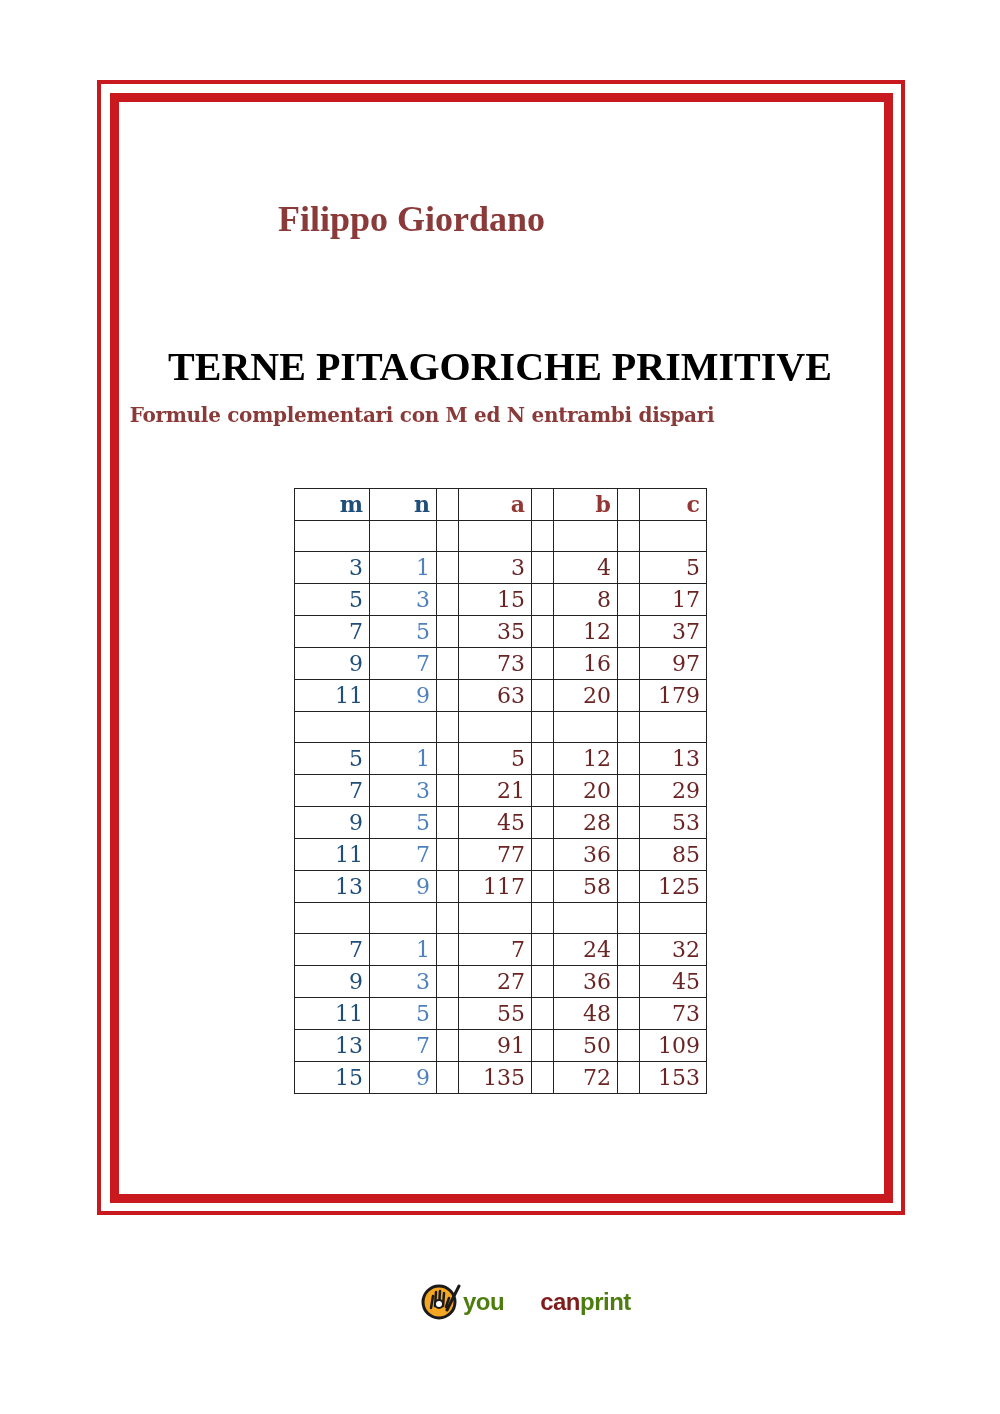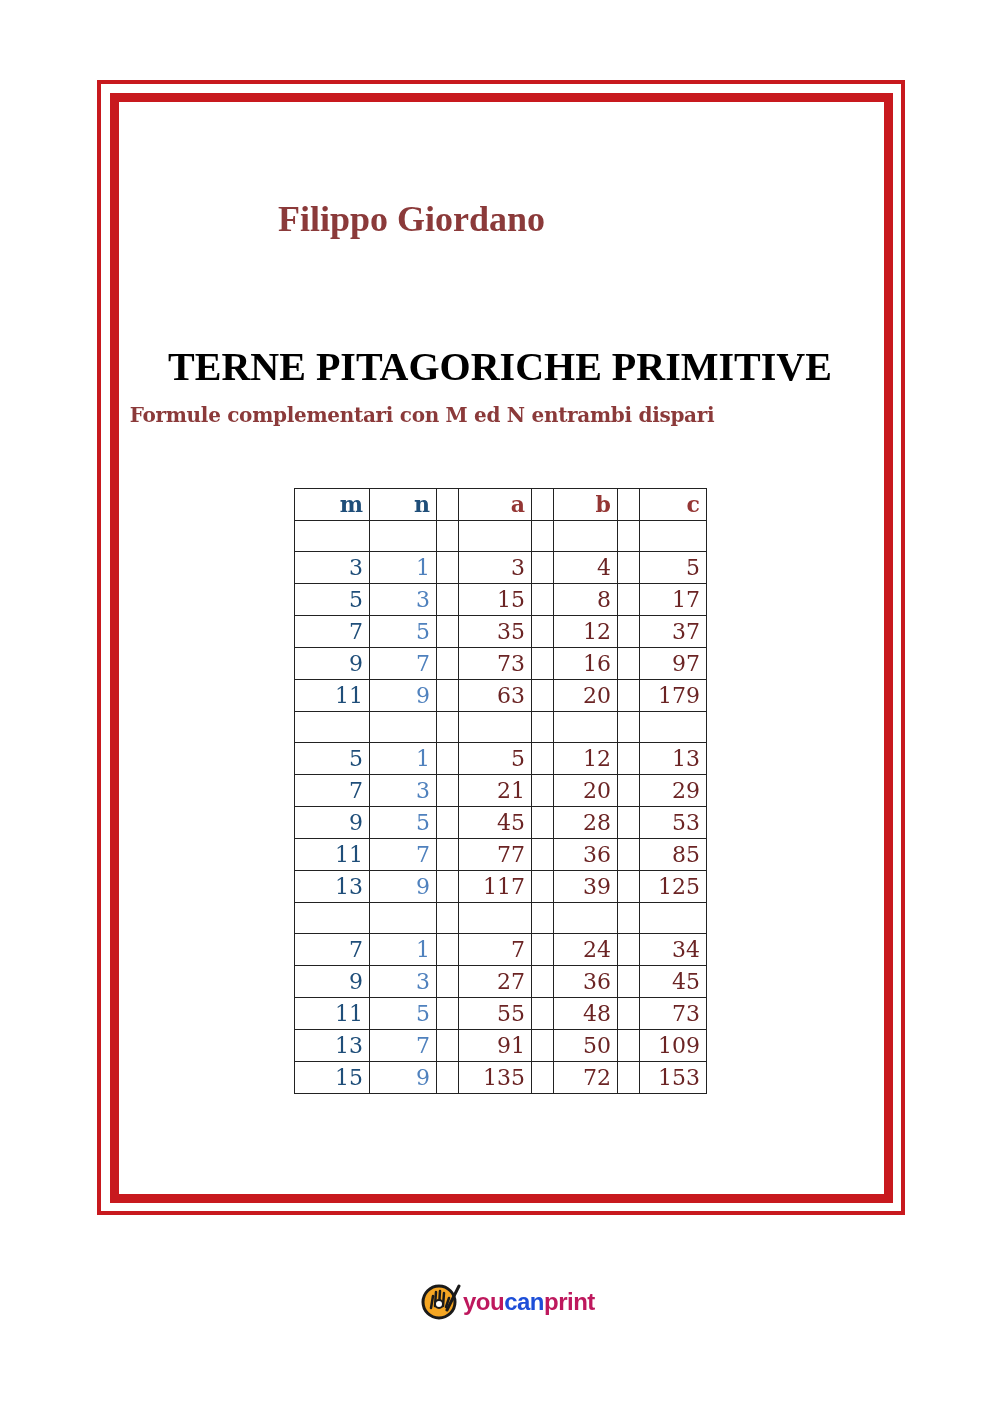--- a/index.html
+++ b/index.html
@@ -15,22 +15,22 @@
   col.c-a { width:73px; } col.c-sp2 { width:22px; } col.c-b { width:64px; }
   col.c-sp3 { width:22px; } col.c-c { width:67px; }
   td.m { color:#1f4e79; } td.n { color:#4f81bd; }
   td.a, td.b, td.c { color:#6b2424; }
   tr.head td { font-weight:bold; font-size:22px; }
   tr.head td.m, tr.head td.n { color:#1f4e79; }
   tr.head td.a, tr.head td.b, tr.head td.c { color:#943634; }
   td.a { padding-right:20px; } td.b { padding-right:12px; }
   .logo { position:absolute; left:421px; top:1281px; height:42px; display:flex; align-items:center; }
   .logo-text { font-family:"Liberation Sans", sans-serif; font-weight:bold; font-size:24px; letter-spacing:-0.5px; margin-left:2px; }
-  .logo-text .you, .logo-text .print { color:#be185d; }
-  .logo-text .can { color:#1d4ed8; }
+  .logo-text .you, .logo-text .print { color:#4d7c0f; }
+  .logo-text .can { color:#7f1d1d;padding-left:36px; }
 </style>
 </head>
 <body>
 
 <div class="frame-outer"></div>
 <div class="frame-inner"></div>
 
 <div class="author">Filippo Giordano</div>
 <div class="title">TERNE PITAGORICHE PRIMITIVE</div>
 <div class="subtitle">Formule complementari con M ed N entrambi dispari</div>
@@ -166,21 +166,21 @@
         <td class="b">36</td>
         <td></td>
         <td class="c">85</td>
       </tr>
       <tr>
         <td class="m">13</td>
         <td class="n">9</td>
         <td></td>
         <td class="a">117</td>
         <td></td>
-        <td class="b">39</td>
+        <td class="b">58</td>
         <td></td>
         <td class="c">125</td>
       </tr>
       <tr>
         <td></td>
         <td></td>
         <td></td>
         <td></td>
         <td></td>
         <td></td>
@@ -188,21 +188,21 @@
         <td></td>
       </tr>
       <tr>
         <td class="m">7</td>
         <td class="n">1</td>
         <td></td>
         <td class="a">7</td>
         <td></td>
         <td class="b">24</td>
         <td></td>
-        <td class="c">34</td>
+        <td class="c">32</td>
       </tr>
       <tr>
         <td class="m">9</td>
         <td class="n">3</td>
         <td></td>
         <td class="a">27</td>
         <td></td>
         <td class="b">36</td>
         <td></td>
         <td class="c">45</td>

